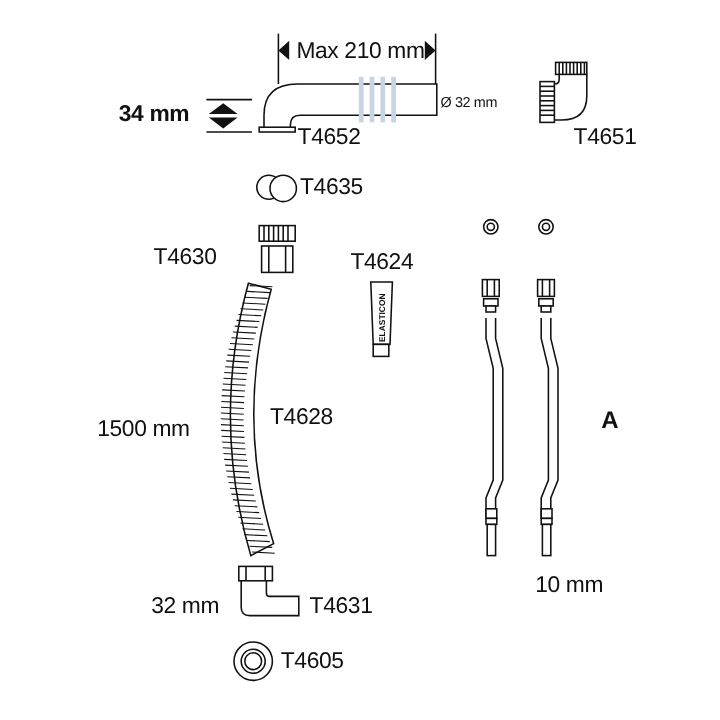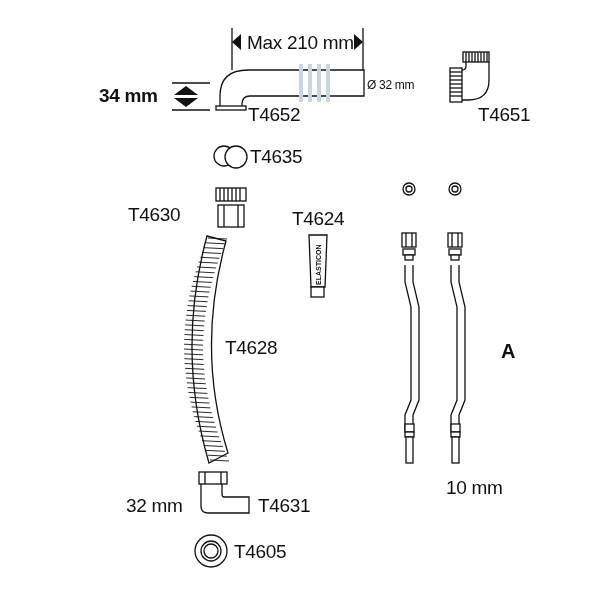--- a/index.html
+++ b/index.html
@@ -182,19 +182,20 @@
 
 <div class="lbl" style="left:247px;top:33px;">Max 210 mm</div>
 <div class="lbl" style="left:99px;top:86px;font-weight:bold;">34 mm</div>
 <div class="lbl" style="left:367px;top:75px;font-size:12px;">Ø 32 mm</div>
 <div class="lbl" style="left:248px;top:105px;">T4652</div>
 <div class="lbl" style="left:438px;top:105px;margin-left:40px;">T4651</div>
 <div class="lbl" style="left:250px;top:147px;">T4635</div>
 <div class="lbl" style="left:128px;top:205px;">T4630</div>
 <div class="lbl" style="left:292px;top:209px;">T4624</div>
 <div class="lbl" style="left:225px;top:338px;">T4628</div>
+<div class="lbl" style="left:81px;top:348px;">1500 mm</div>
 <div class="lbl bold" style="left:501px;top:341px;">A</div>
 <div class="lbl" style="left:398px;top:478px;margin-left:48px;">10 mm</div>
 <div class="lbl" style="left:126px;top:496px;">32 mm</div>
 <div class="lbl" style="left:258px;top:496px;">T4631</div>
 <div class="lbl" style="left:234px;top:542px;">T4605</div>
 
 </div>
 
 </body></html>

